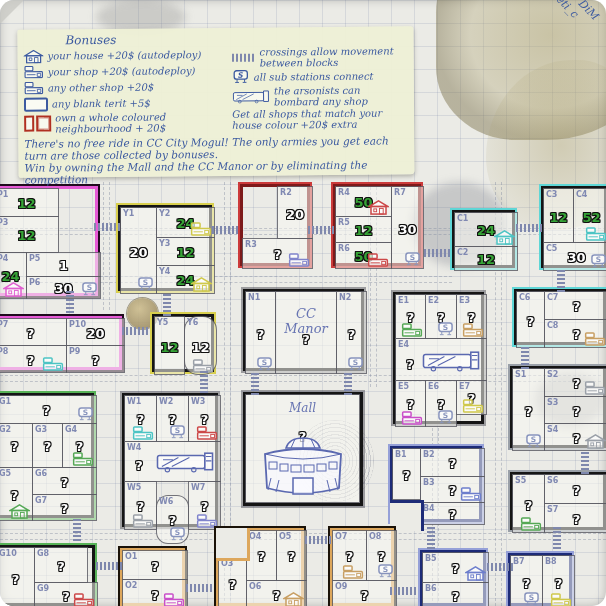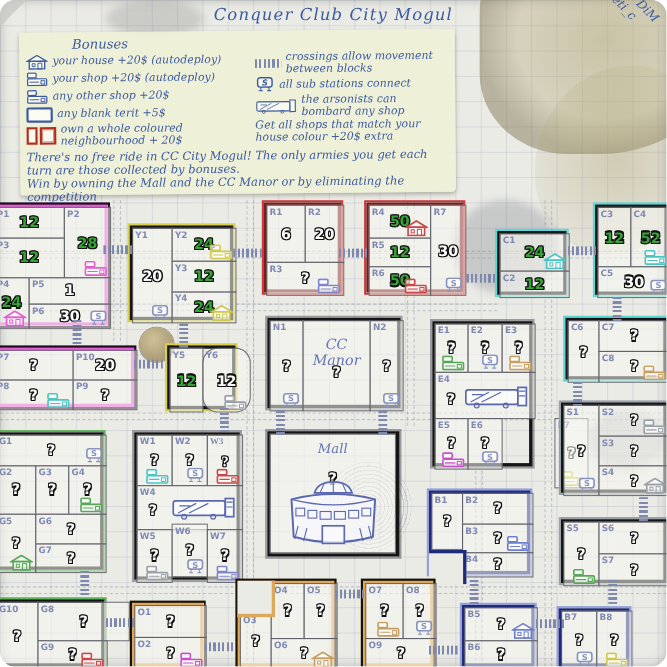--- a/index.html
+++ b/index.html
@@ -69,21 +69,20 @@
 <div class="page">
   <div class="stain stain-tr1"></div>
   <div class="stain stain-tr2"></div>
   <div class="stain smudge sm-title"></div>
   <div class="stain smudge sm-mid"></div>
   <div class="stain smudge sm-s3"></div>
   <div class="stain fingerprint"></div>
   <div class="stain coin"></div>
   <div class="dogear"></div>
 
-  <div class="title hand">Conquer Club City Mogul</div>
 
   <div class="credit hand">
     <div>Mapmaker - DiM</div>
     <div>xml - yeti_c</div>
   </div>
 
   <div class="note hand">
     <div class="hdr">Bonuses</div>
     <div class="cols">
       <div class="col-l">
@@ -169,30 +168,20 @@
       <div>Win by owning the Mall and the CC Manor or by eliminating the competition</div>
     </div>
   </div>
 
   <div id="map">
       <div class="block" style="left: -8px; top: 186px; width: 106px; height: 110px; border-color: rgb(229, 90, 213); box-shadow: rgb(32, 10, 30) 0px 0px 0px 2px;">
         <div class="cell" style="left: -1px; top: -1px; width: 65px; height: 29px;">
           <span class="clabel">P1</span>
           <span class="val v-green">12</span>
         </div>
-        <div class="cell" style="left: 63px; top: -1px; width: 43px; height: 65px;">
-          <span class="clabel">P2</span>
-          <span class="val v-green">28</span>
-          <span class="cicon"><svg width="22" height="14" viewBox="0 0 22 15">
-              <rect x="1" y="1" width="9" height="5" rx="1" fill="rgba(255,255,255,.7)" stroke="#e060d0" stroke-width="1.6"></rect>
-              <rect x="1" y="7" width="20" height="7" rx="1" fill="rgba(255,255,255,.7)" stroke="#e060d0" stroke-width="1.6"></rect>
-              <line x1="3" y1="10.5" x2="13" y2="10.5" stroke="#e060d0"></line>
-              <rect x="15" y="9" width="4" height="3.5" fill="none" stroke="#e060d0"></rect>
-            </svg></span>
-        </div>
         <div class="cell" style="left: -1px; top: 27px; width: 65px; height: 37px;">
           <span class="clabel">P3</span>
           <span class="val v-green">12</span>
         </div>
         <div class="cell" style="left: -1px; top: 63px; width: 33px; height: 47px;">
           <span class="clabel">P4</span>
           <span class="val v-green">24</span>
           <span class="cicon"><svg width="21" height="15" viewBox="0 0 22 16">
               <polygon points="11,1 21,7 1,7" fill="rgba(255,255,255,.7)" stroke="#e060d0" stroke-width="1.6"></polygon>
               <rect x="3" y="7" width="16" height="8" fill="rgba(255,255,255,.7)" stroke="#e060d0" stroke-width="1.6"></rect>
@@ -243,24 +232,20 @@
           <span class="val v-green">24</span>
           <span class="cicon"><svg width="21" height="15" viewBox="0 0 22 16">
               <polygon points="11,1 21,7 1,7" fill="rgba(255,255,255,.7)" stroke="#cfc84a" stroke-width="1.6"></polygon>
               <rect x="3" y="7" width="16" height="8" fill="rgba(255,255,255,.7)" stroke="#cfc84a" stroke-width="1.6"></rect>
               <rect x="6" y="9.5" width="3" height="3" fill="none" stroke="#cfc84a"></rect>
               <rect x="12" y="9" width="4" height="6" fill="none" stroke="#cfc84a"></rect>
             </svg></span>
         </div>
       </div>
       <div class="block" style="left: 240px; top: 184px; width: 70px; height: 82px; border-color: rgb(125, 26, 26); box-shadow: rgb(204, 59, 59) 0px 0px 0px 2px;">
-        <div class="cell" style="left: -1px; top: -1px; width: 36px; height: 53px;">
-          <span class="clabel">R1</span>
-          <span class="val v-white">6</span>
-        </div>
         <div class="cell" style="left: 34px; top: -1px; width: 36px; height: 53px;">
           <span class="clabel">R2</span>
           <span class="val v-white">20</span>
         </div>
         <div class="cell" style="left: -1px; top: 51px; width: 71px; height: 31px;">
           <span class="clabel">R3</span>
           <span class="val v-white">?</span>
           <span class="cicon"><svg width="22" height="14" viewBox="0 0 22 15">
               <rect x="1" y="1" width="9" height="5" rx="1" fill="rgba(255,255,255,.7)" stroke="#8084cc" stroke-width="1.6"></rect>
               <rect x="1" y="7" width="20" height="7" rx="1" fill="rgba(255,255,255,.7)" stroke="#8084cc" stroke-width="1.6"></rect>
@@ -367,21 +352,21 @@
         <div class="cell" style="left: 71px; top: 26px; width: 59px; height: 28px;">
           <span class="clabel">P9</span>
           <span class="val v-white">?</span>
         </div>
       </div>
       <div class="block" style="left: 152px; top: 314px; width: 62px; height: 58px; border-color: rgb(21, 21, 21); box-shadow: rgb(216, 207, 78) 0px 0px 0px 2px;">
         <div class="cell" style="left: -1px; top: -1px; width: 31px; height: 59px;">
           <span class="clabel">Y5</span>
           <span class="val v-green">12</span>
         </div>
-        <div class="cell" style="left: 29px; top: -1px; width: 44px; height: 59px; border-radius: 14px;">
+        <div class="cell" style="left: 29px; top: -1px; width: 33px; height: 59px; border-radius: 14px;">
           <span class="clabel">Y6</span>
           <span class="val v-white">12</span>
           <span class="cicon"><svg width="22" height="14" viewBox="0 0 22 15">
               <rect x="1" y="1" width="9" height="5" rx="1" fill="rgba(255,255,255,.7)" stroke="#9aa0a8" stroke-width="1.6"></rect>
               <rect x="1" y="7" width="20" height="7" rx="1" fill="rgba(255,255,255,.7)" stroke="#9aa0a8" stroke-width="1.6"></rect>
               <line x1="3" y1="10.5" x2="13" y2="10.5" stroke="#9aa0a8"></line>
               <rect x="15" y="9" width="4" height="3.5" fill="none" stroke="#9aa0a8"></rect>
             </svg></span>
         </div>
       </div>
@@ -462,21 +447,21 @@
         </div>
         <div class="cell" style="left: 29px; top: 85px; width: 32px; height: 47px;">
           <span class="clabel">E6</span>
           <span class="val v-white">?</span>
           <span class="cicon"><svg width="17" height="15" viewBox="0 0 18 16">
               <rect x="2" y="1" width="14" height="9" rx="2.5" fill="rgba(255,255,255,.7)" stroke="#8894bd" stroke-width="1.6"></rect>
               <text x="9" y="8.5" text-anchor="middle" font-size="8" font-weight="bold" fill="#8894bd" font-family="DejaVu Sans">S</text>
               <path d="M5,10 v3 M13,10 v3 M3,13.5 h4 M11,13.5 h4" stroke="#8894bd" fill="none"></path>
             </svg></span>
         </div>
-        <div class="cell" style="left: 60px; top: 85px; width: 31px; height: 64px; margin-left: 48px;">
+        <div class="cell" style="left: 60px; top: 85px; width: 31px; height: 35px;">
           <span class="clabel">E7</span>
           <span class="val v-white">?</span>
           <span class="cicon"><svg width="22" height="14" viewBox="0 0 22 15">
               <rect x="1" y="1" width="9" height="5" rx="1" fill="rgba(255,255,255,.7)" stroke="#cfc84a" stroke-width="1.6"></rect>
               <rect x="1" y="7" width="20" height="7" rx="1" fill="rgba(255,255,255,.7)" stroke="#cfc84a" stroke-width="1.6"></rect>
               <line x1="3" y1="10.5" x2="13" y2="10.5" stroke="#cfc84a"></line>
               <rect x="15" y="9" width="4" height="3.5" fill="none" stroke="#cfc84a"></rect>
             </svg></span>
         </div>
       </div>
@@ -560,21 +545,21 @@
         </div>
         <div class="cell" style="left: 31px; top: -1px; width: 33px; height: 47px;">
           <span class="clabel">W2</span>
           <span class="val v-white">?</span>
           <span class="cicon"><svg width="17" height="15" viewBox="0 0 18 16">
               <rect x="2" y="1" width="14" height="9" rx="2.5" fill="rgba(255,255,255,.7)" stroke="#8894bd" stroke-width="1.6"></rect>
               <text x="9" y="8.5" text-anchor="middle" font-size="8" font-weight="bold" fill="#8894bd" font-family="DejaVu Sans">S</text>
               <path d="M5,10 v3 M13,10 v3 M3,13.5 h4 M11,13.5 h4" stroke="#8894bd" fill="none"></path>
             </svg></span>
         </div>
-        <div class="cell" style="left: 63px; top: -1px; width: 33px; height: 47px; font-family: Liberation Serif, serif;">
+        <div class="cell" style="left: 63px; top: -1px; width: 33px; height: 47px;">
           <span class="clabel">W3</span>
           <span class="val v-white">?</span>
           <span class="cicon"><svg width="22" height="14" viewBox="0 0 22 15">
               <rect x="1" y="1" width="9" height="5" rx="1" fill="rgba(255,255,255,.7)" stroke="#cc4848" stroke-width="1.6"></rect>
               <rect x="1" y="7" width="20" height="7" rx="1" fill="rgba(255,255,255,.7)" stroke="#cc4848" stroke-width="1.6"></rect>
               <line x1="3" y1="10.5" x2="13" y2="10.5" stroke="#cc4848"></line>
               <rect x="15" y="9" width="4" height="3.5" fill="none" stroke="#cc4848"></rect>
             </svg></span>
         </div>
         <div class="cell" style="left: -1px; top: 45px; width: 97px; height: 41px;">
@@ -591,21 +576,21 @@
         <div class="cell" style="left: -1px; top: 85px; width: 33px; height: 49px;">
           <span class="clabel">W5</span>
           <span class="val v-white">?</span>
           <span class="cicon"><svg width="22" height="14" viewBox="0 0 22 15">
               <rect x="1" y="1" width="9" height="5" rx="1" fill="rgba(255,255,255,.7)" stroke="#9aa0a8" stroke-width="1.6"></rect>
               <rect x="1" y="7" width="20" height="7" rx="1" fill="rgba(255,255,255,.7)" stroke="#9aa0a8" stroke-width="1.6"></rect>
               <line x1="3" y1="10.5" x2="13" y2="10.5" stroke="#9aa0a8"></line>
               <rect x="15" y="9" width="4" height="3.5" fill="none" stroke="#9aa0a8"></rect>
             </svg></span>
         </div>
-        <div class="cell" style="left: 31px; top: 80px; width: 33px; height: 49px;">
+        <div class="cell" style="left: 31px; top: 99px; width: 33px; height: 49px; border-radius: 12px;">
           <span class="clabel">W6</span>
           <span class="val v-white">?</span>
           <span class="cicon"><svg width="17" height="15" viewBox="0 0 18 16">
               <rect x="2" y="1" width="14" height="9" rx="2.5" fill="rgba(255,255,255,.7)" stroke="#8894bd" stroke-width="1.6"></rect>
               <text x="9" y="8.5" text-anchor="middle" font-size="8" font-weight="bold" fill="#8894bd" font-family="DejaVu Sans">S</text>
               <path d="M5,10 v3 M13,10 v3 M3,13.5 h4 M11,13.5 h4" stroke="#8894bd" fill="none"></path>
             </svg></span>
         </div>
         <div class="cell" style="left: 63px; top: 85px; width: 33px; height: 49px;">
           <span class="clabel">W7</span>
@@ -716,21 +701,21 @@
         <div class="cell" style="left: 31px; top: 28px; width: 65px; height: 30px;">
           <span class="clabel">S7</span>
           <span class="val v-white">?</span>
         </div>
       </div>
       <div class="block" style="left: -6px; top: 545px; width: 101px; height: 61px; border-color: rgb(21, 21, 21); box-shadow: rgb(87, 178, 87) 0px 0px 0px 2px;">
         <div class="cell" style="left: -1px; top: -1px; width: 39px; height: 62px;">
           <span class="clabel">G10</span>
           <span class="val v-white">?</span>
         </div>
-        <div class="cell" style="left: 37px; top: -1px; width: 84px; height: 36px;">
+        <div class="cell" style="left: 37px; top: -1px; width: 54px; height: 36px;">
           <span class="clabel">G8</span>
           <span class="val v-white">?</span>
         </div>
         <div class="cell" style="left: 37px; top: 34px; width: 64px; height: 27px;">
           <span class="clabel">G9</span>
           <span class="val v-white">?</span>
           <span class="cicon"><svg width="22" height="14" viewBox="0 0 22 15">
               <rect x="1" y="1" width="9" height="5" rx="1" fill="rgba(255,255,255,.7)" stroke="#cc4848" stroke-width="1.6"></rect>
               <rect x="1" y="7" width="20" height="7" rx="1" fill="rgba(255,255,255,.7)" stroke="#cc4848" stroke-width="1.6"></rect>
               <line x1="3" y1="10.5" x2="13" y2="10.5" stroke="#cc4848"></line>

